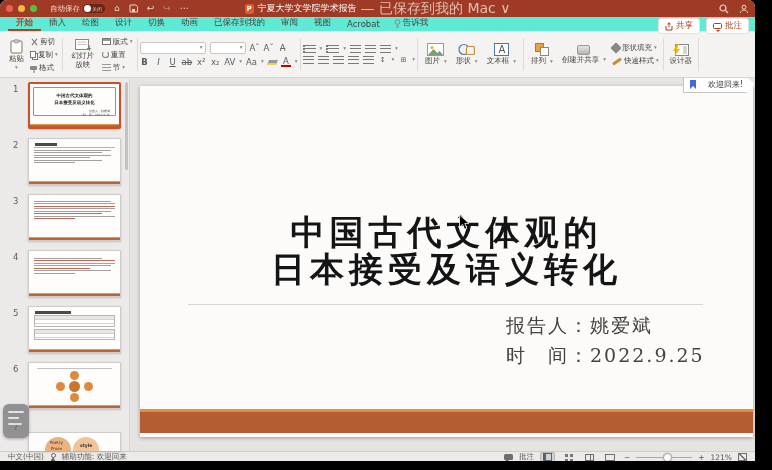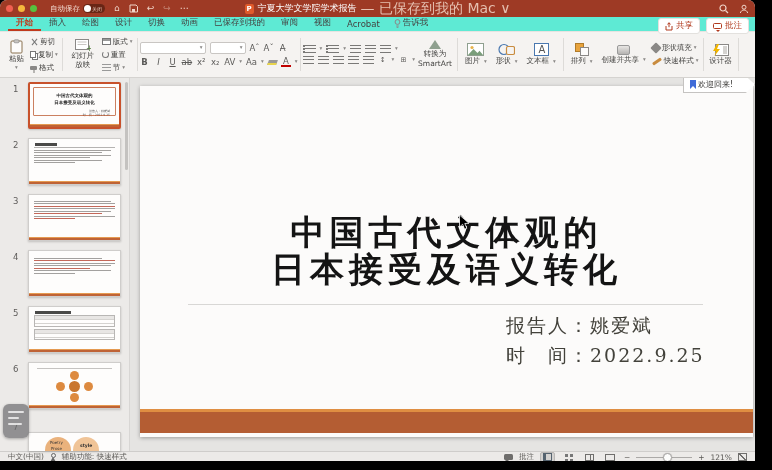--- a/index.html
+++ b/index.html
@@ -94,21 +94,21 @@
   .scrollbar{position:absolute;right:1px;top:4px;width:3px;height:88px;border-radius:2px;background:#C4C2C0}
   .navpill{position:absolute;left:3px;top:326px;width:26px;height:34px;border-radius:6px;background:rgba(110,110,112,.72);box-shadow:0 1px 3px rgba(0,0,0,.3);padding:7px 5px;display:flex;flex-direction:column;gap:4px}
   .navpill i{display:block;height:2px;border-radius:1px;background:rgba(240,240,240,.85)}
 
   .editor{position:relative;flex:1;background:#E5E4E2;overflow:hidden}
   .canvas{position:absolute;left:10px;top:8px;width:613px;height:351px;background:#FCFBFA;box-shadow:0 1px 4px rgba(0,0,0,.32)}
   .sl-title{position:absolute;left:0;right:0;top:128px;text-align:center;font-family:"DejaVu Serif","Liberation Serif",serif;font-weight:bold;font-size:34px;line-height:1.08;letter-spacing:5px;color:#141414}
   .sl-div{position:absolute;left:48px;width:515px;top:218px;height:1px;background:#D8D7D5}
   .sl-by{position:absolute;left:366px;top:224px;font-family:"DejaVu Serif","Liberation Serif",serif;font-size:19px;letter-spacing:2px;color:#43423B;line-height:1.58}
   .sl-bar{position:absolute;left:0;right:0;top:323px;height:24px;background:#B45D33;border-top:3px solid #DF8E42}
-  .callout{position:absolute;left:553px;top:-2px;width:72px;height:17px;background:#fff;border:1px solid #C5C3C1;box-shadow:0 1px 3px rgba(0,0,0,.25);display:flex;align-items:center;gap:2px;padding:0 10px 0 6px;clip-path:polygon(0 0,87% 0,100% 50%,87% 100%,0 100%);font-size:8px;color:#3A3937}
+  .callout{position:absolute;left:553px;top:-2px;width:72px;height:17px;background:#fff;border:1px solid #C5C3C1;box-shadow:0 1px 3px rgba(0,0,0,.25);display:flex;align-items:center;gap:12px;padding:0 10px 0 6px;clip-path:polygon(0 0,87% 0,100% 50%,87% 100%,0 100%);font-size:8px;color:#3A3937}
   .bookmark{width:6px;height:9px;background:#3F6BD8;clip-path:polygon(0 0,100% 0,100% 100%,50% 68%,0 100%)}
   .cursor{position:absolute;left:328px;top:136px;pointer-events:none}
 
   
   .statusbar{height:11px;background:#ECEAE8;border-top:1px solid #CFCDCB;display:flex;align-items:center;font-size:7.5px;color:#5A5855;padding:0 8px;gap:5px}
   .sb-right{margin-left:auto;display:flex;align-items:center;gap:6px}
   .vb{width:15px;height:10px;display:flex;align-items:center;justify-content:center;border-radius:2px}
   .vb.sel{background:#D4D2D0;border:1px solid #B9B7B5}
   .ztrack{width:56px;height:1px;background:#ABA9A7;position:relative}
   .zthumb{position:absolute;left:27px;top:-4px;width:9px;height:9px;border-radius:50%;background:#FDFDFC;border:1px solid #ACAAA8;box-shadow:0 0 1px rgba(0,0,0,.35)}
@@ -302,25 +302,20 @@
           <span class="lines"></span>
           <span class="lines"></span>
           <span class="lines"></span>
           <span class="lines"></span>
           <span class="fb" style="font-size:7px">↕</span>
             <span class="cv">▾</span>
           <span class="fb" style="font-size:7px">⊞</span>
             <span class="cv">▾</span>
         </div>
       </div>
-      <div class="bb">
-        <span class="pyr-ic"></span>
-        <span>转换为</span>
-        <span>SmartArt</span>
-      </div>
       <div class="vd"></div>
 
       <div class="rg">
         <div class="bb">
           <svg width="17" height="13" viewBox="0 0 17 13">
               <rect x="0.5" y="0.5" width="16" height="12" fill="#fff" stroke="#8FA08F"></rect>
               <circle cx="5" cy="4.5" r="1.6" fill="#E8B34B"></circle>
               <path d="M1 12 L6.5 6 L10.5 10 L12.5 7.8 L16 12 Z" fill="#7A9E7A"></path>
             </svg>
           <span class="r">
@@ -516,21 +511,21 @@
 
         <svg class="cursor" width="12" height="17" viewBox="0 0 12 17">
           <path d="M1.5 1 L1.5 13 L4.6 10.3 L6.6 15.2 L8.8 14.2 L6.8 9.5 L11 9.3 Z" fill="#000" stroke="#fff" stroke-width="0.8"></path>
         </svg>
       </div>
     </div>
 
     <div class="statusbar">
       <span>中文(中国)</span>
       <span class="acc-ic"></span>
-      <span>辅助功能: 快速样式</span>
+      <span>辅助功能: 欢迎回来</span>
       <span class="sb-right">
         <span class="bub"></span>
         <span>批注</span>
         <span class="vb sel">
             <span class="norm-ic"></span>
           </span>
         <span class="vb">
             <span class="grid-ic"></span>
           </span>
         <span class="vb">

